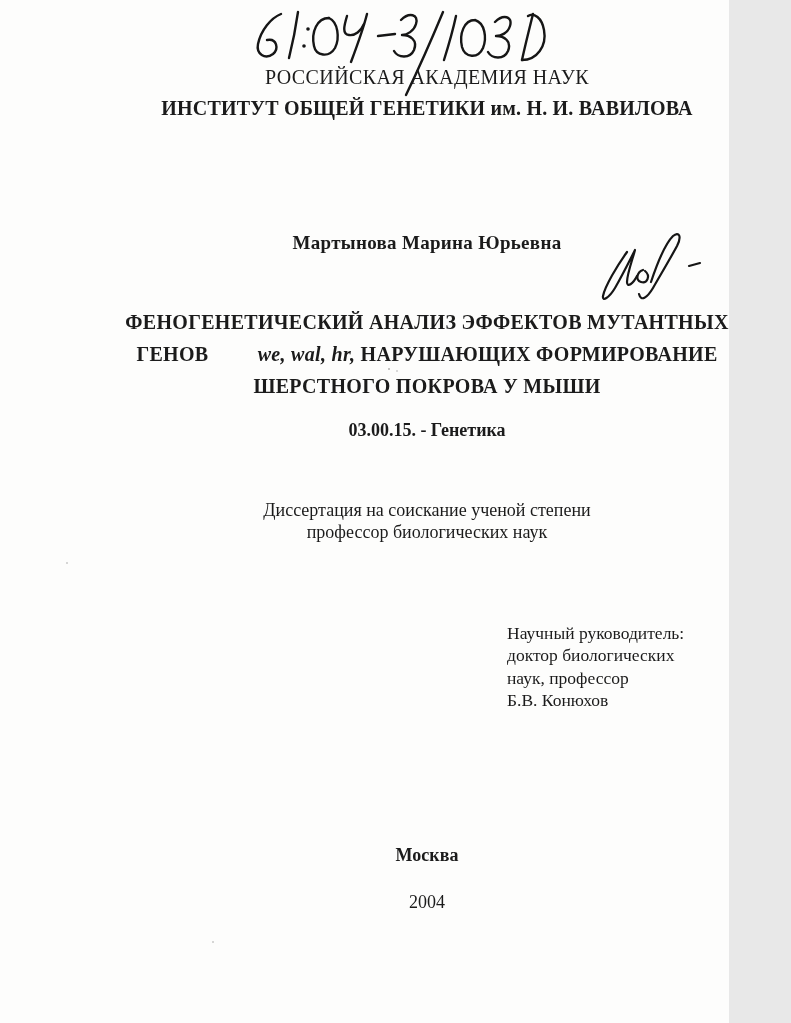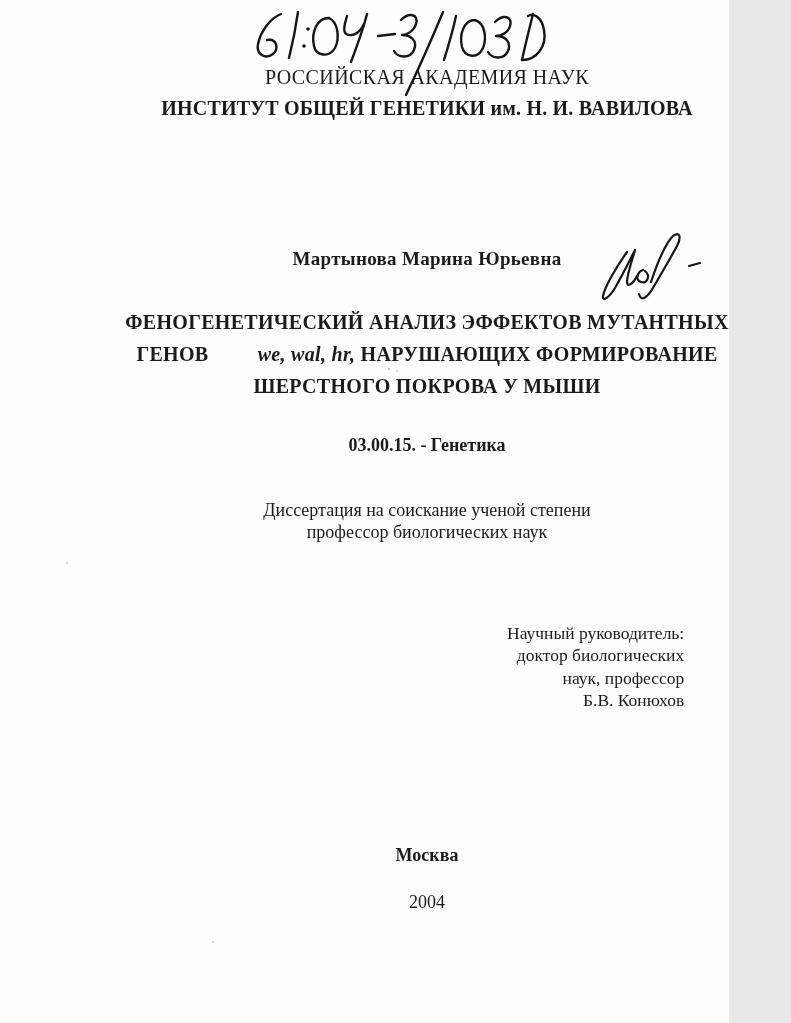--- a/index.html
+++ b/index.html
@@ -15,38 +15,38 @@
   
   .cline {
     position: absolute;
     left: 63px;
     width: 728px;
     text-align: center;
     white-space: nowrap;
   }
   .org   { top: 66px;  font-size: 20px; letter-spacing: 0.4px; }
   .inst  { top: 97px;  font-size: 20px; font-weight: bold; letter-spacing: 0.2px; }
-  .author{ top: 248px; font-size: 19px; font-weight: bold; letter-spacing: 0.3px; }
+  .author{ top: 232px; font-size: 19px; font-weight: bold; letter-spacing: 0.3px; }
   .title {
     top: 306px;
     font-size: 20px;
     font-weight: bold;
     line-height: 32px;
     letter-spacing: 0.3px;
   }
   .title .genes { font-style: italic; margin-left: 44px; }
-  .specialty { top: 435px; font-size: 18px; font-weight: bold; }
+  .specialty { top: 420px; font-size: 18px; font-weight: bold; }
   .degree { top: 488px; font-size: 18px; line-height: 21.5px; margin-top: 12px; }
   .supervisor {
     position: absolute;
     left: 507px;
     top: 622px;
     font-size: 17.5px;
     line-height: 22.3px;
-    text-align: right;
+    text-align: left;
   }
   .city { top: 845px; font-size: 18px; font-weight: bold; }
   .year { top: 876px; font-size: 18px; margin-top: 16px; }
   .hand { position: absolute; }
   .hand path { fill: none; stroke: #161616; stroke-linecap: round; stroke-linejoin: round; }
   .speck { position: absolute; border-radius: 50%; background: #8a8a8a; }
 </style>
 </head>
 <body>
 

